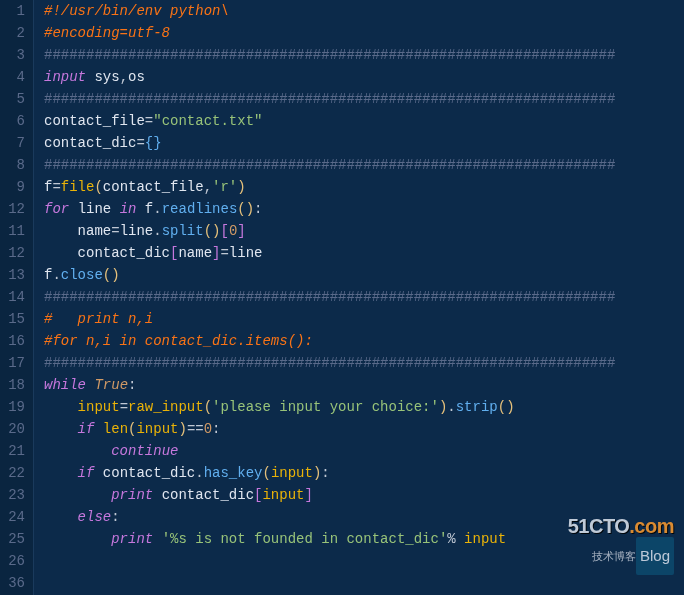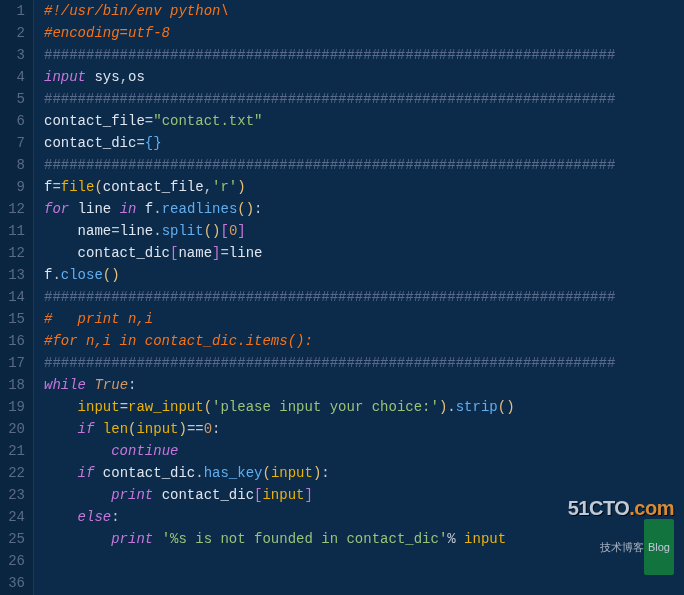--- a/index.html
+++ b/index.html
@@ -69,24 +69,24 @@
   .wm-main .orange { color: #ff9d2e; }
   .wm-sub {
     color: #c0c8d4;
     font-family: sans-serif;
     font-size: 11px;
     display: flex;
     align-items: center;
     justify-content: flex-end;
   }
   .wm-blog {
-    background: #15803d;
+    background: #0c4a6e;
     color: #dbe4f0;
-    font-size: 11px;
-    padding: 17px 4px;
+    font-size: 15px;
+    padding: 8px 4px;
     border-radius: 2px;
   }
 </style>
 </head>
 <body>
 
 <div class="editor">
   <div class="gutter" id="gutter">
       <div>1</div>
       <div>2</div>

